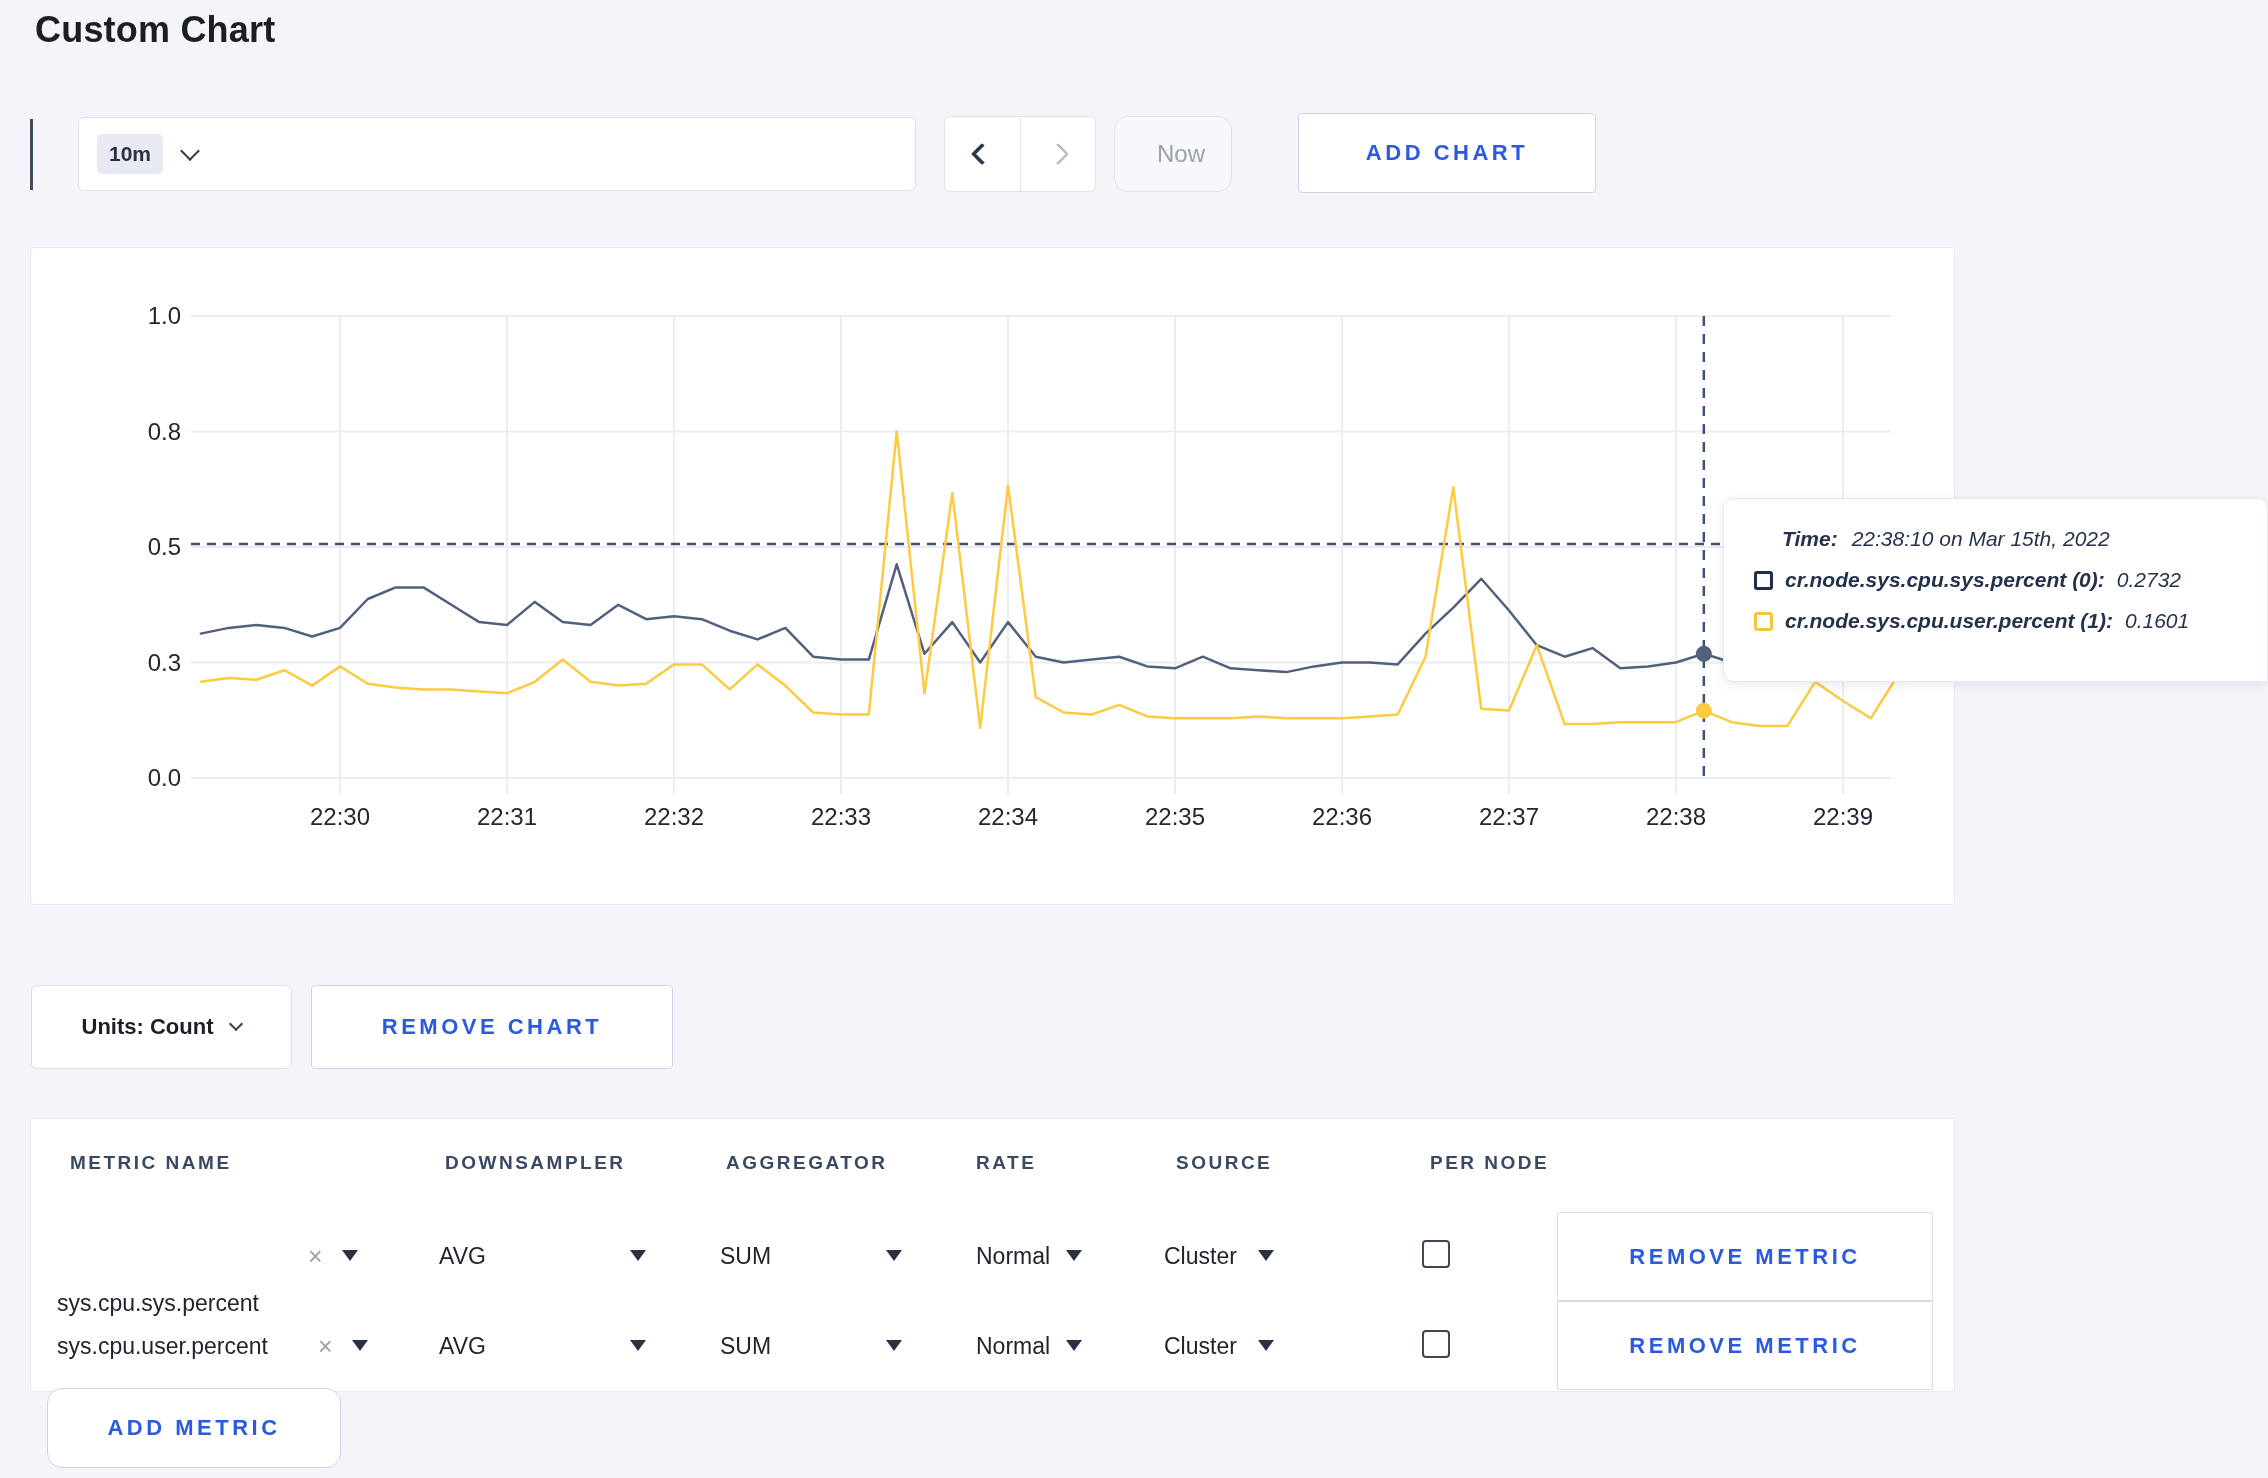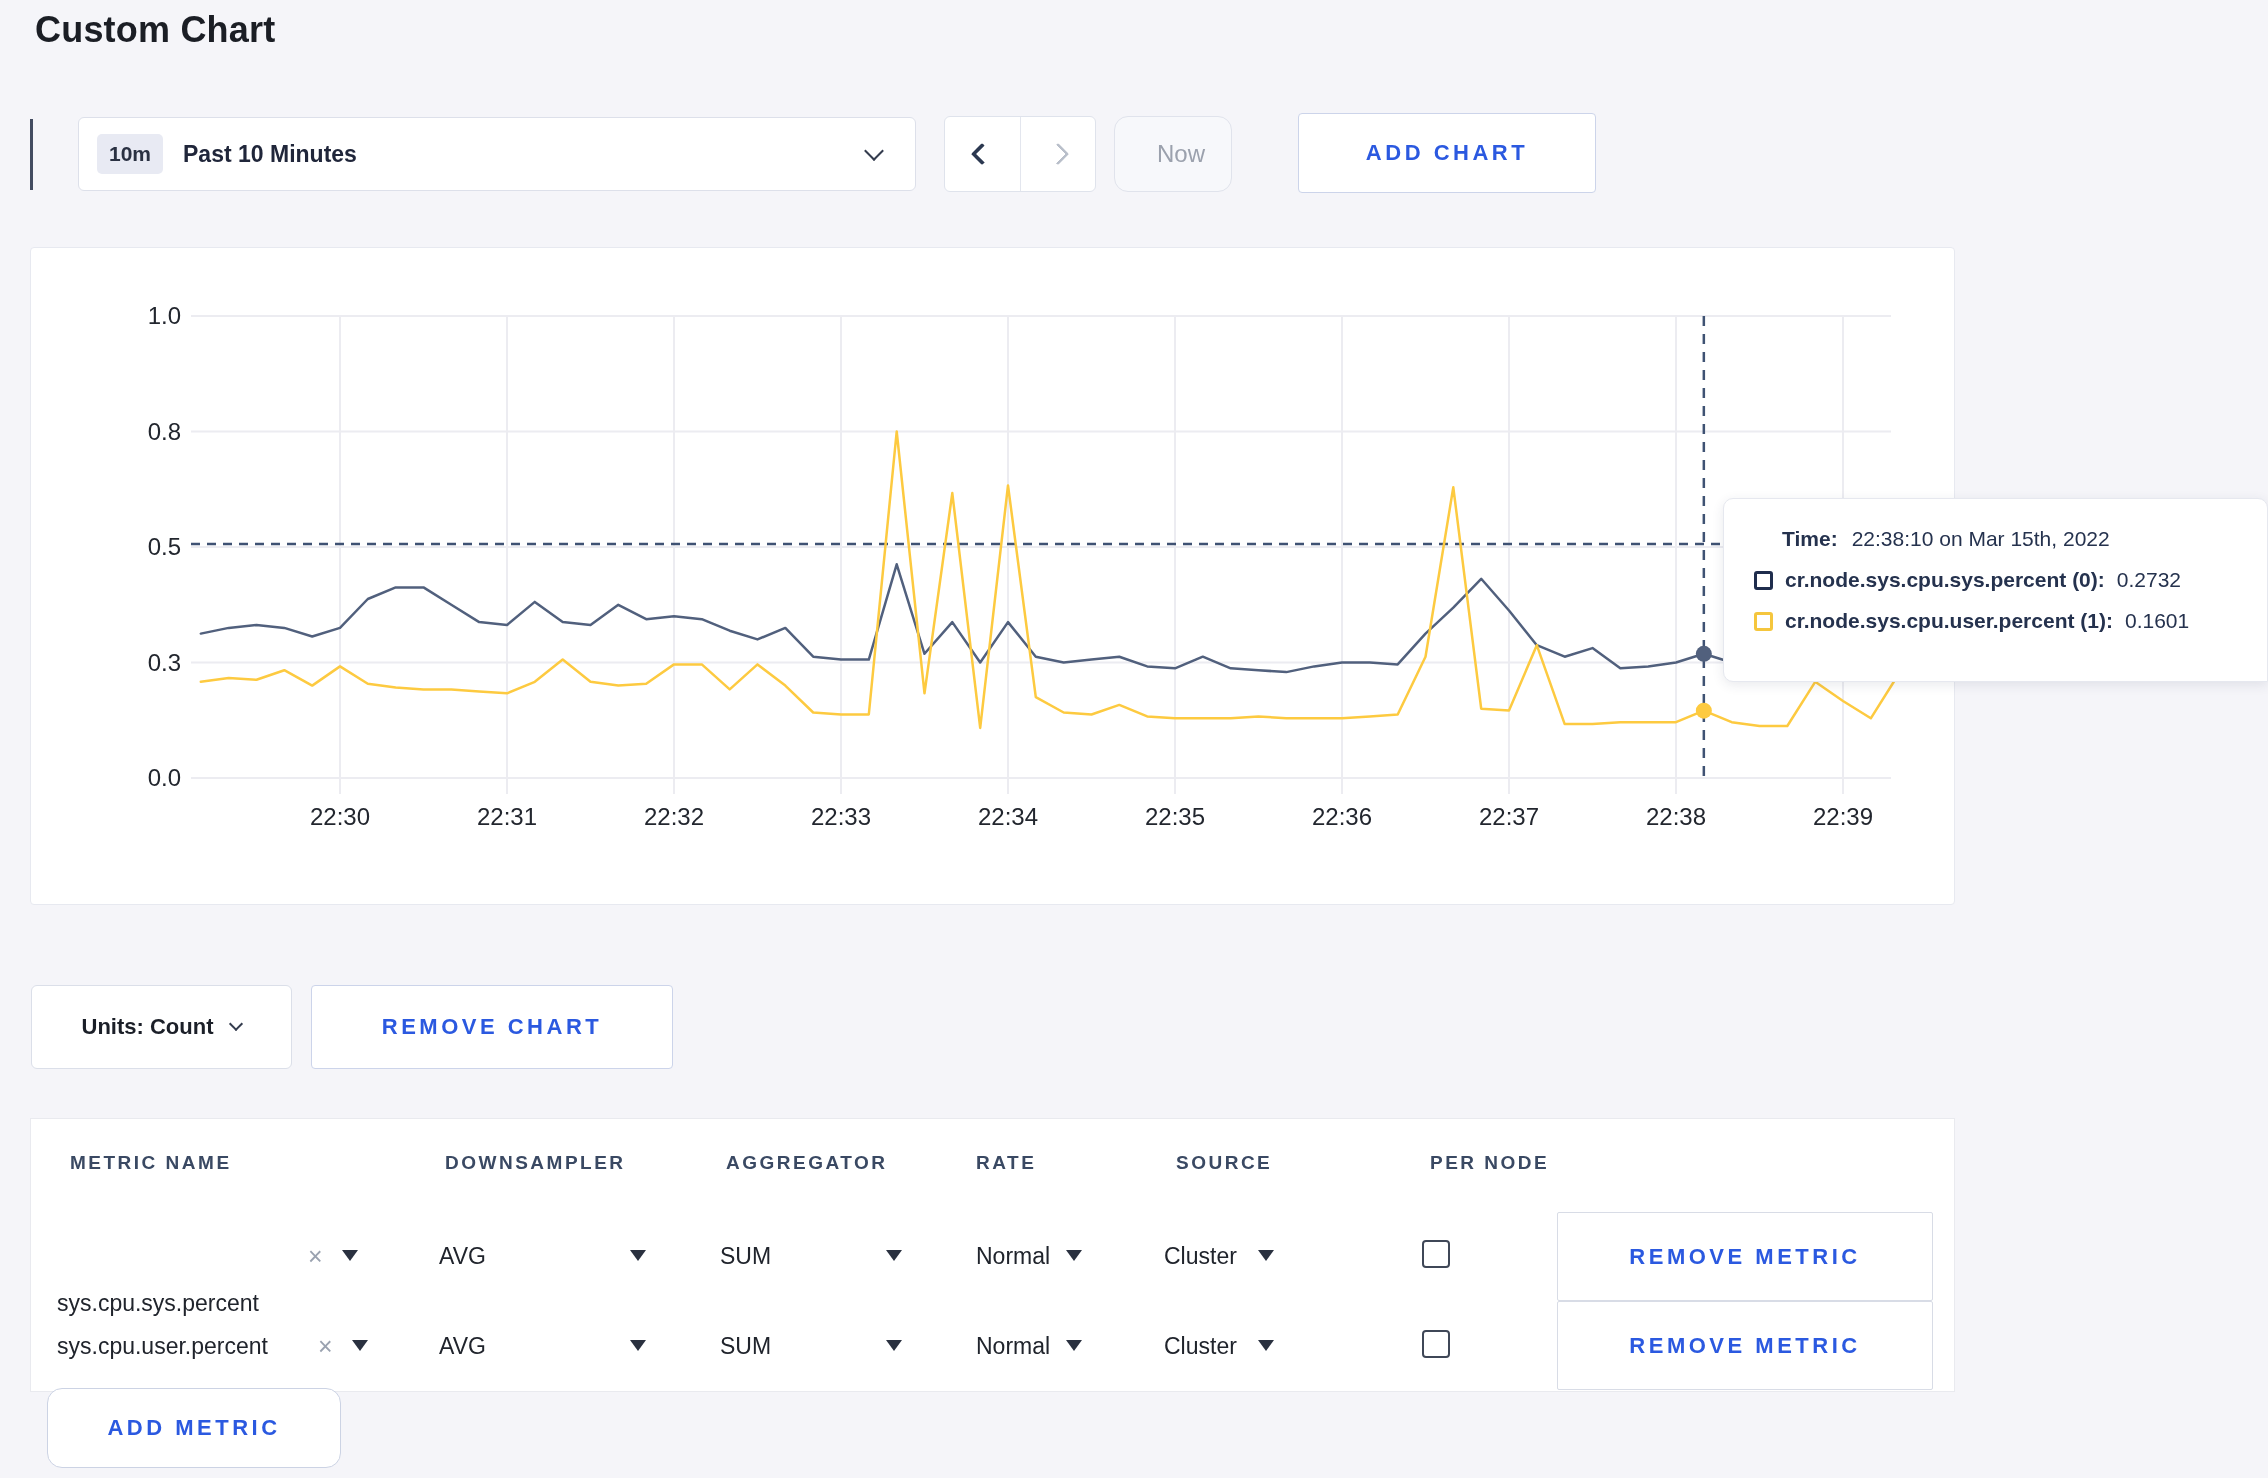--- a/index.html
+++ b/index.html
@@ -65,21 +65,21 @@
   .chart-card svg { position:absolute; left:0; top:0; }
 
   
   .chart-tooltip {
     left:1723px; top:498px; width:545px; height:184px;
     background:#fff; border:1px solid #e6e8ef; border-radius:10px 10px 0 10px;
     box-shadow:0 3px 12px rgba(40,50,80,.10);
     padding:28px 20px 0 30px;
     font-size:21px; color:#25324e;
   }
-  .tt-row { display:flex; align-items:center; margin-bottom:17px; white-space:nowrap; }
+  .tt-row { display:flex; align-items:center; margin-bottom:17px; white-space:nowrap;font-style:italic; }
   .tt-time-label { font-weight:700; margin-left:28px; margin-right:14px; }
   .tt-swatch { width:19px; height:19px; border:3px solid; border-radius:3px; margin-right:12px; flex:none; background:#fff; }
   .tt-series-label { font-weight:700; margin-right:12px; }
   .tt-value { font-weight:400; }
 
   
   .units-select {
     left:31px; top:985px; width:261px; height:84px;
     background:#fff; border:1px solid #dbdfe9; border-radius:6px;
     display:flex; align-items:center; justify-content:center; gap:18px; cursor:pointer;
@@ -112,21 +112,20 @@
 </style>
 </head>
 <body>
 
 <h1 class="abs page-title">Custom Chart</h1>
 
 <div class="abs toolbar-divider"></div>
 
 <div class="abs time-select">
   <span class="time-badge">10m</span>
-  <span class="time-label">Past 10 Minutes</span>
   <span class="chev"></span>
 </div>
 
 <div class="abs nav-group">
   <div class="nav-btn">
     <span class="chev-left"></span>
   </div>
   <div class="nav-btn">
     <span class="chev-right"></span>
   </div>

